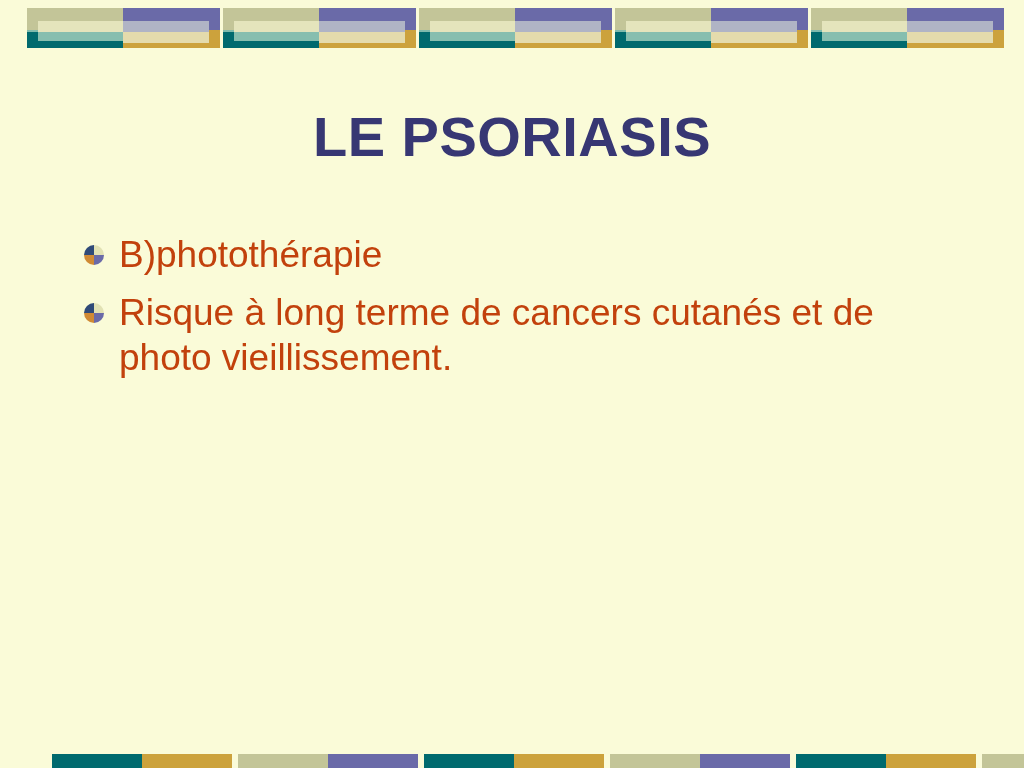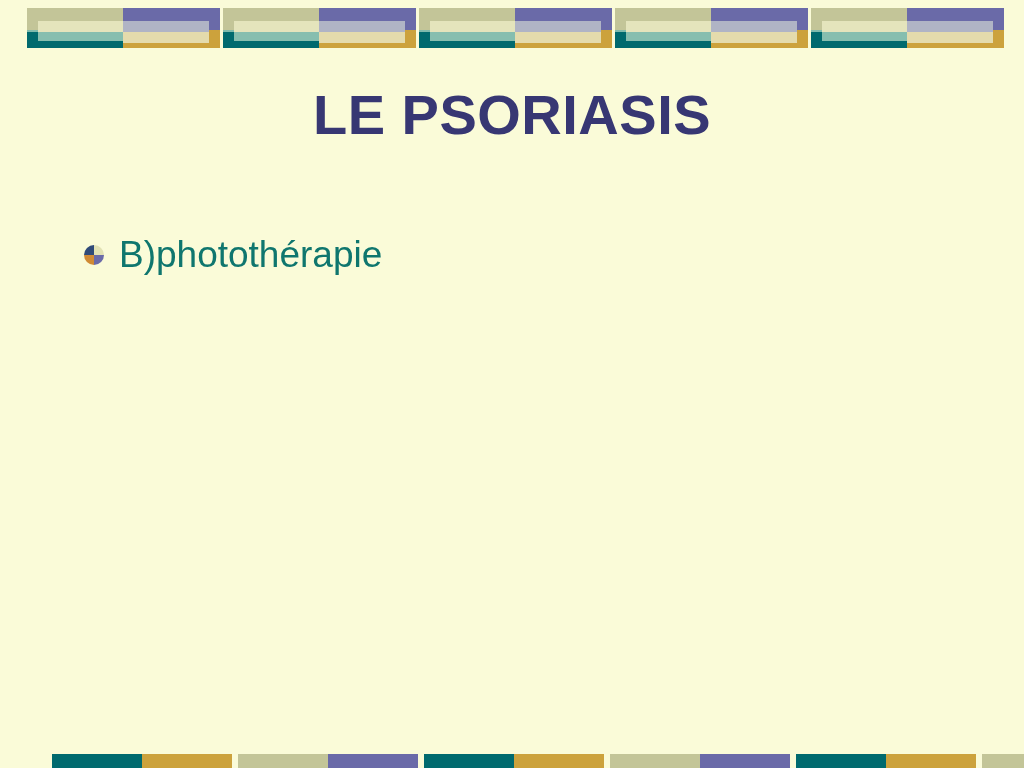--- a/index.html
+++ b/index.html
@@ -84,21 +84,21 @@
     position: absolute;
     left: 96px; top: 24px;
     width: 86px; height: 11px;
     background: #E4DBAC;
   }
 
   
   #title-area {
     position: absolute;
     left: 0;
-    top: 82px;
+    top: 104px;
     width: 1024px;
     text-align: center;
   }
   #page-title {
     margin: 0;
     font-size: 56px;
     font-weight: bold;
     color: #373773;
     letter-spacing: 0.5px;
     font-family: "Liberation Sans", sans-serif;
@@ -138,21 +138,21 @@
   }
   .quad.tl { left: 0;    top: 0;    background: #2F4A78; }
   .quad.tr { left: 10px; top: 0;    background: #E2E2B4; }
   .quad.bl { left: 0;    top: 10px; background: #D08A34; }
   .quad.br { left: 10px; top: 10px; background: #6A6AA8; }
 
   .bullet-text {
     flex: 1 1 auto;
     font-size: 37px;
     line-height: 1.23;
-    color: #0f766e;
+    color: #c2410c;
     font-family: "Liberation Sans", sans-serif;
     white-space: pre-line;
   }
 
   
   #bottom-decoration {
     position: absolute;
     left: 0;
     bottom: 0;
     width: 1024px;
@@ -250,20 +250,31 @@
         <span class="quad tl"></span>
           <span class="quad tr"></span>
         <span class="quad bl"></span>
           <span class="quad br"></span>
       </span>
     </span>
     <span class="bullet-text">B)photothérapie</span>
   </div>
 
 
+  <div class="bullet-row">
+    <span class="bullet-marker">
+      <span class="quad-wrap">
+        <span class="quad tl"></span>
+          <span class="quad tr"></span>
+        <span class="quad bl"></span>
+          <span class="quad br"></span>
+      </span>
+    </span>
+    <span class="bullet-text">Risque à long terme de cancers cutanés et de photo vieillissement.</span>
+  </div>
 
 </div>
 
 <div id="bottom-decoration">
     <div class="bot-block" style="left: 52px;">
       <span class="bot-half left c-teal"></span>
       <span class="bot-half right c-gold"></span>
     </div>
     <div class="bot-block" style="left: 238px;">
       <span class="bot-half left c-sage"></span>

